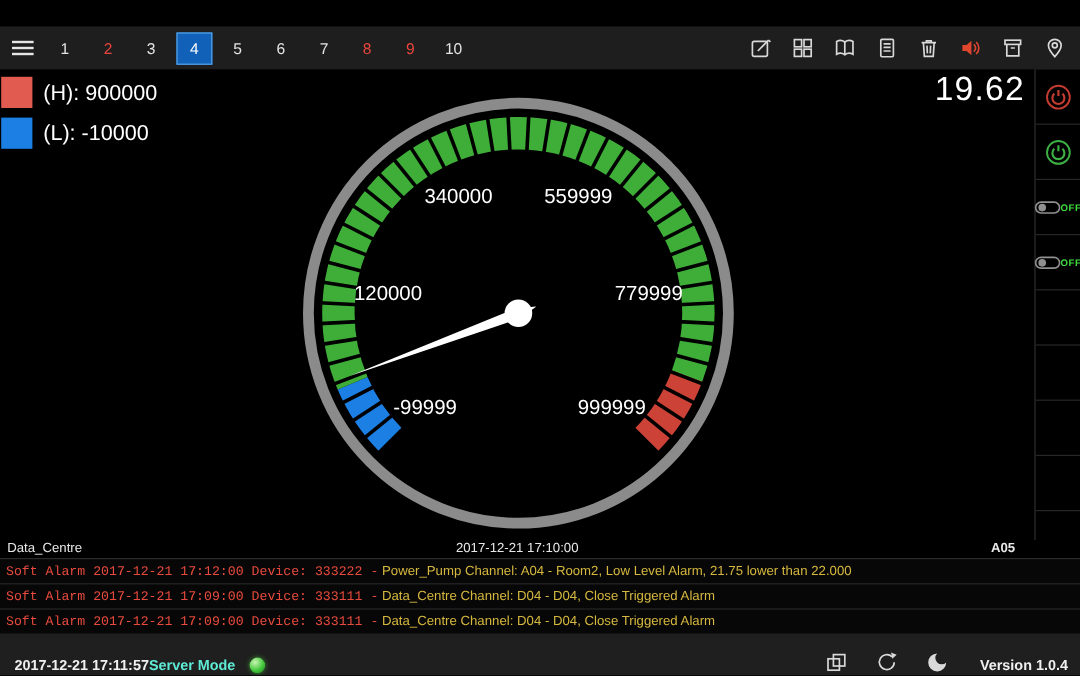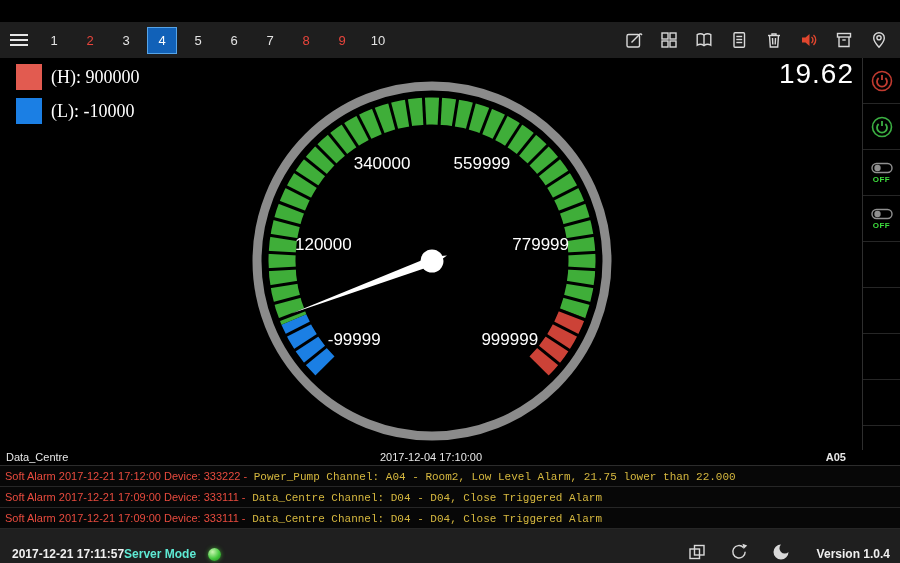--- a/index.html
+++ b/index.html
@@ -27,48 +27,48 @@
   .page-btn{width:30px;height:27px;margin:0 3px;display:flex;align-items:center;justify-content:center;
             font-size:13px;color:#e3e3e3;box-sizing:border-box;}
   .page-btn.alarm{color:#e8453c;}
   .page-btn.selected{background:#1161b8;border:1px solid #56a4e8;color:#fff;}
   .toolbar-icons{margin-left:auto;display:flex;align-items:center;padding-right:4px;}
   .tool-icon{width:35px;height:26px;display:flex;align-items:center;justify-content:center;}
   .tool-icon svg{stroke:#d9d9d9;fill:none;stroke-width:1.4;}
 
   
   .main{position:absolute;top:58px;left:0;width:862px;height:392px;background:#000;}
-  .legend{position:absolute;top:6px;left:16px;font-family:Liberation Serif, serif;}
+  .legend{position:absolute;top:6px;left:1px;}
   .legend-row{display:flex;align-items:center;margin-bottom:8px;}
   .swatch{width:26px;height:26px;margin-right:9px;}
   .legend-text{font-size:18px;color:#fff;}
   .big-value{position:absolute;top:0;right:8px;font-size:28px;color:#fff;letter-spacing:1px;}
   .gauge{position:absolute;left:247px;top:18px;}
 
   .panel-footer{position:absolute;top:450px;left:0;width:862px;height:15px;font-size:11px;
                 color:#e8e8e8;}
   .pf-left{position:absolute;left:6px;top:1px;text-align:right;}
   .pf-center{position:absolute;left:0;right:0;top:1px;text-align:center;}
   .pf-right{position:absolute;right:16px;top:1px;font-weight:bold;}
 
   
   .side-panel{position:absolute;top:58px;left:862px;width:38px;height:392px;
               border-left:1px solid #2e2e2e;box-sizing:border-box;}
   .cell{height:45px;border-bottom:1px solid #262626;display:flex;flex-direction:column;
         align-items:center;justify-content:center;}
-  .off-toggle{display:flex;flex-direction:column;align-items:center;}
+  .off-toggle{display:flex;flex-direction:row;align-items:center;}
   .off-text{font-size:8px;font-weight:bold;color:#3ddc3d;letter-spacing:.5px;margin-top:1px;}
 
   
   .alarm-list{position:absolute;top:465px;left:0;width:900px;height:64px;background:#070707;
               border-top:1px solid #2c2c2c;box-sizing:border-box;}
   .alarm-row{height:21px;line-height:21px;border-bottom:1px solid #262626;padding-left:5px;
              font-size:11px;white-space:nowrap;overflow:hidden;box-sizing:border-box;}
-  .alarm-prefix{color:#e84b3e;}
-  .alarm-msg{color:#d6b83f;font-family:Liberation Mono, monospace;}
+  .alarm-prefix{color:#e84b3e;font-family:Liberation Mono, monospace;}
+  .alarm-msg{color:#d6b83f;}
 
   
   .statusbar{position:absolute;top:529px;left:0;width:100%;height:50px;background:#1f1f1f;
              display:flex;align-items:center;font-weight:bold;}
   .sb-time{font-size:12px;color:#f0f0f0;padding-left:12px;}
   .sb-mode{font-size:12px;color:#5eead4;}
   .led{width:13px;height:13px;border-radius:50%;margin-left:12px;
        background:radial-gradient(circle at 35% 30%,#c8f5b0,#44c83e 55%,#1c7a1c);
        box-shadow:0 0 4px rgba(80,220,60,.6);}
   .tabs{position:absolute;left:345px;top:0;height:100%;display:flex;margin-top:45px;}
@@ -235,21 +235,21 @@
         <text x="234.94" y="92.99" fill="#ffffff" font-size="17" text-anchor="middle">559999</text>
         <text x="293.65" y="173.79" fill="#ffffff" font-size="17" text-anchor="middle">779999</text>
         <text x="262.78" y="268.78" fill="#ffffff" font-size="17" text-anchor="middle">999999</text>
         <polygon points="44.45,237.41 186.57,189.22 199.99,179.41 183.43,180.78" fill="#ffffff"></polygon>
         <circle cx="185" cy="185" r="11.5" fill="#ffffff"></circle>
       </svg>
   </div>
 
   <div class="panel-footer">
     <span class="pf-left">Data_Centre</span>
-    <span class="pf-center">2017-12-04 17:10:00</span>
+    <span class="pf-center">2017-12-21 17:10:00</span>
     <span class="pf-right">A05</span>
   </div>
 
   <div class="side-panel">
     <div class="cell">
       <svg width="24" height="24" viewBox="0 0 24 24">
           <circle cx="12" cy="12" r="9.5" fill="none" stroke="#c23b30" stroke-width="1.6"></circle>
           <path d="M8.6 9 A5 5 0 1 0 15.4 9" fill="none" stroke="#c23b30" stroke-width="1.8"></path>
           <line x1="12" y1="6" x2="12" y2="11" stroke="#c23b30" stroke-width="1.8"></line>
         </svg>

